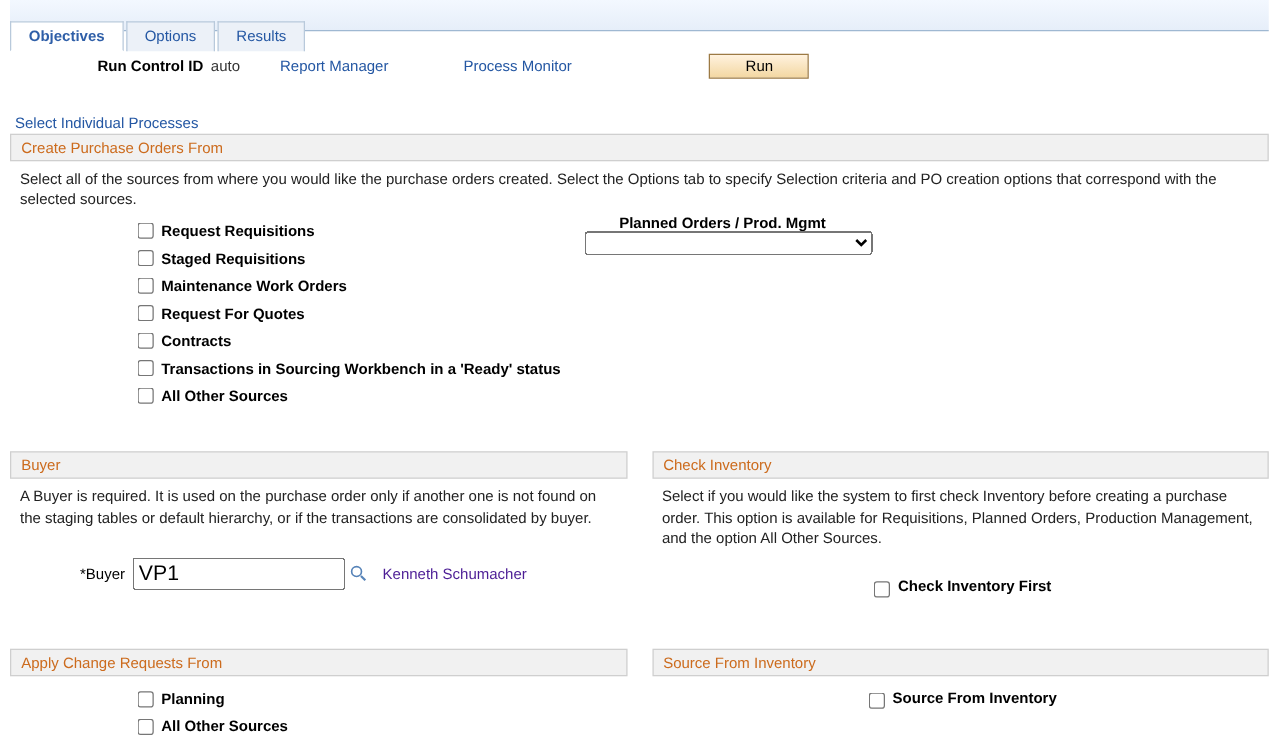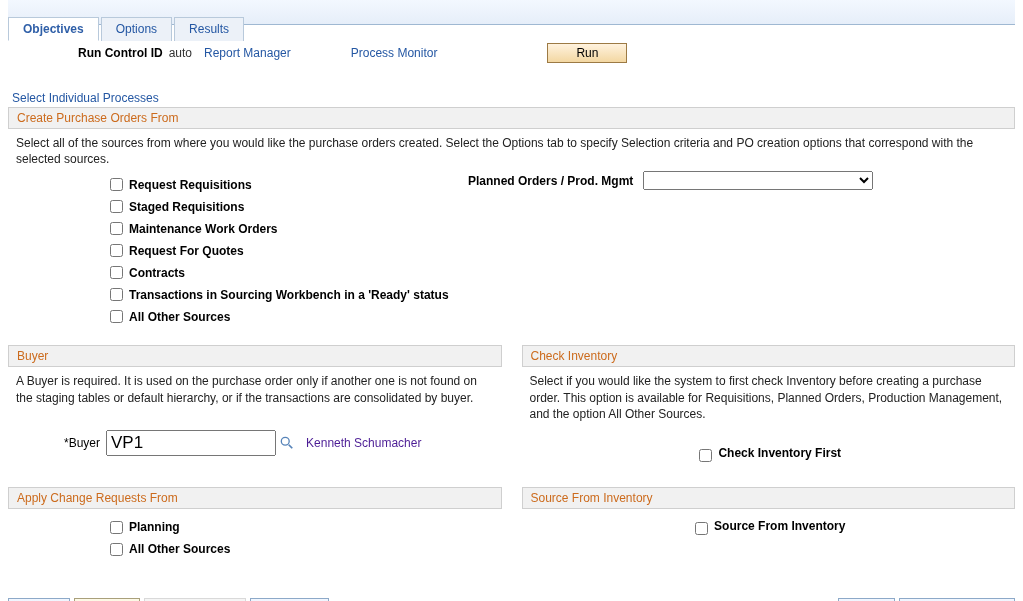--- a/index.html
+++ b/index.html
@@ -38,21 +38,21 @@
     font-weight: bold;
     color: #2f5fa8;
     border-bottom: 1px solid #fff;
   }
   .runrow {
     display: flex;
     align-items: center;
     padding: 4px 0 22px 70px;
   }
   .runrow .lbl { font-weight: bold; margin-right: 6px; }
-  .runrow .val { margin-right: 12px; color: #333; }
+  .runrow .val { margin-right: 32px; color: #333; }
   .lnk { color: #2457a3; cursor: pointer; margin-right: 60px; }
   .runbtn {
     padding: 2px 28px;
     background: linear-gradient(to bottom, #fff2de, #f3d7a2);
     border: 1px solid #9c7a44;
     font-size: 12px;
     cursor: pointer;
     margin-left: 50px;
   }
   .section-link {
@@ -86,21 +86,21 @@
   .ck-row input { margin-right: 6px; }
   .ck-row label { font-weight: bold; }
   .right-sel {
     position: absolute;
     left: 460px;
     display: flex;
     align-items: center;
   }
   .right-sel .slbl { font-weight: bold; margin-right: 10px; }
   .right-sel select { width: 230px; }
-  .cols { display: flex; gap: 20px; margin-top: 8px; }
+  .cols { display: flex; gap: 20px; margin-top: 24px; }
   .col { flex: 1; }
   .col .group-head { width: 100%; }
   .buyer-row {
     display: flex;
     align-items: center;
     margin-top: 24px;
     margin-left: 48px;
   }
   .buyer-row .flbl { margin-right: 6px; }
   .buyer-row input[type=text] {
@@ -170,21 +170,21 @@
     <button class="runbtn">Run</button>
   </div>
 
   <div class="section-link">Select Individual Processes</div>
 
   <div class="group">
     <div class="group-head">Create Purchase Orders From</div>
     <div class="group-body rel">
       <div class="help">Select all of the sources from where you would like the purchase orders created. Select the Options tab to specify Selection criteria and PO creation options that correspond with the selected sources.</div>
 
-      <div class="right-sel" style="top:42px;">
+      <div class="right-sel" style="top:42px;flex-direction:column;">
         <span class="slbl">Planned Orders / Prod. Mgmt</span>
         <select></select>
       </div>
 
       <div class="ck-row">
         <input type="checkbox" style="">
         <label>Request Requisitions</label>
       </div>
       <div class="ck-row">
         <input type="checkbox" style="">

